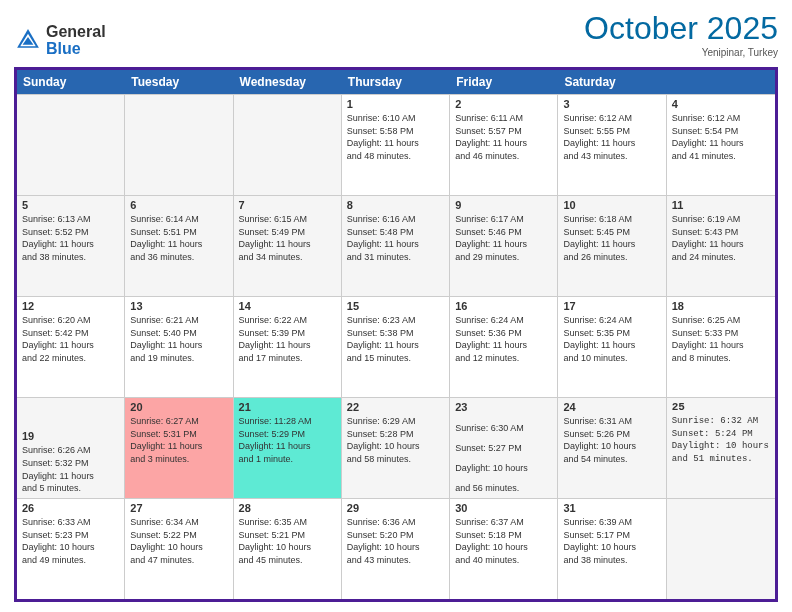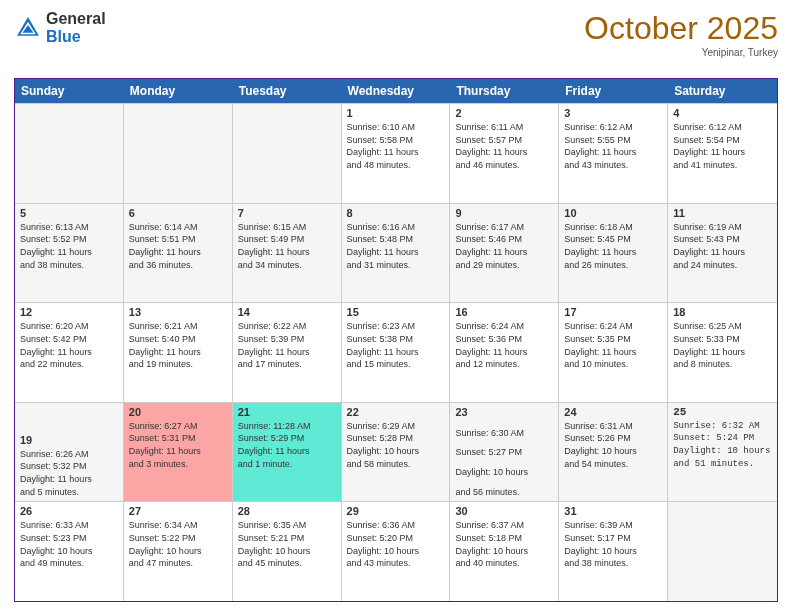--- a/index.html
+++ b/index.html
@@ -12,23 +12,23 @@
     }
     .page {
       width: 792px;
       height: 612px;
       padding: 10px 14px 10px 14px;
       display: flex;
       flex-direction: column;
     }
     .header {
       display: flex;
-      align-items: flex-start;
+      align-items: flex-end;
       justify-content: space-between;
-      margin-bottom: 20px;
+      margin-bottom: 9px;
     }
     .logo {
       display: flex;
       align-items: center;
       gap: 4px;
     }
     .logo-text {
       display: flex;
       flex-direction: column;
       line-height: 1.1;
@@ -46,31 +46,31 @@
     .logo-icon {
       width: 28px;
       height: 28px;
     }
     .title-area {
       text-align: right;
     }
     .month-title {
       font-size: 32px;
       font-weight: normal;
-      color: #a16207;
+      color: #0369a1;
     }
     .subtitle {
       font-size: 10px;
       color: #555;
     }
     .calendar {
       flex: 1;
       display: flex;
       flex-direction: column;
-      border: 1px solid #4c1d95;
+      border: 3px solid #4c1d95;
     }
     .calendar-header-row {
       display: grid;
       grid-template-columns: repeat(7, 1fr);
       background: #2866b0;
     }
     .cal-header-cell {
       color: #fff;
       font-size: 12px;
       font-weight: bold;
@@ -135,21 +135,20 @@
     </div>
     <div class="title-area">
       <div class="month-title">October 2025</div>
       <div class="subtitle">Yenipinar, Turkey</div>
     </div>
   </div>
 
   <div class="calendar">
     <div class="calendar-header-row">
     <div class="cal-header-cell">Sunday</div>
-        <div class="cal-header-cell">Monday</div>
         <div class="cal-header-cell">Tuesday</div>
         <div class="cal-header-cell">Wednesday</div>
         <div class="cal-header-cell">Thursday</div>
         <div class="cal-header-cell">Friday</div>
         <div class="cal-header-cell">Saturday</div>
       </div>
     <div class="calendar-body">
     <div class="cal-row">
           <div class="cal-cell empty"></div>
           <div class="cal-cell empty"></div>

